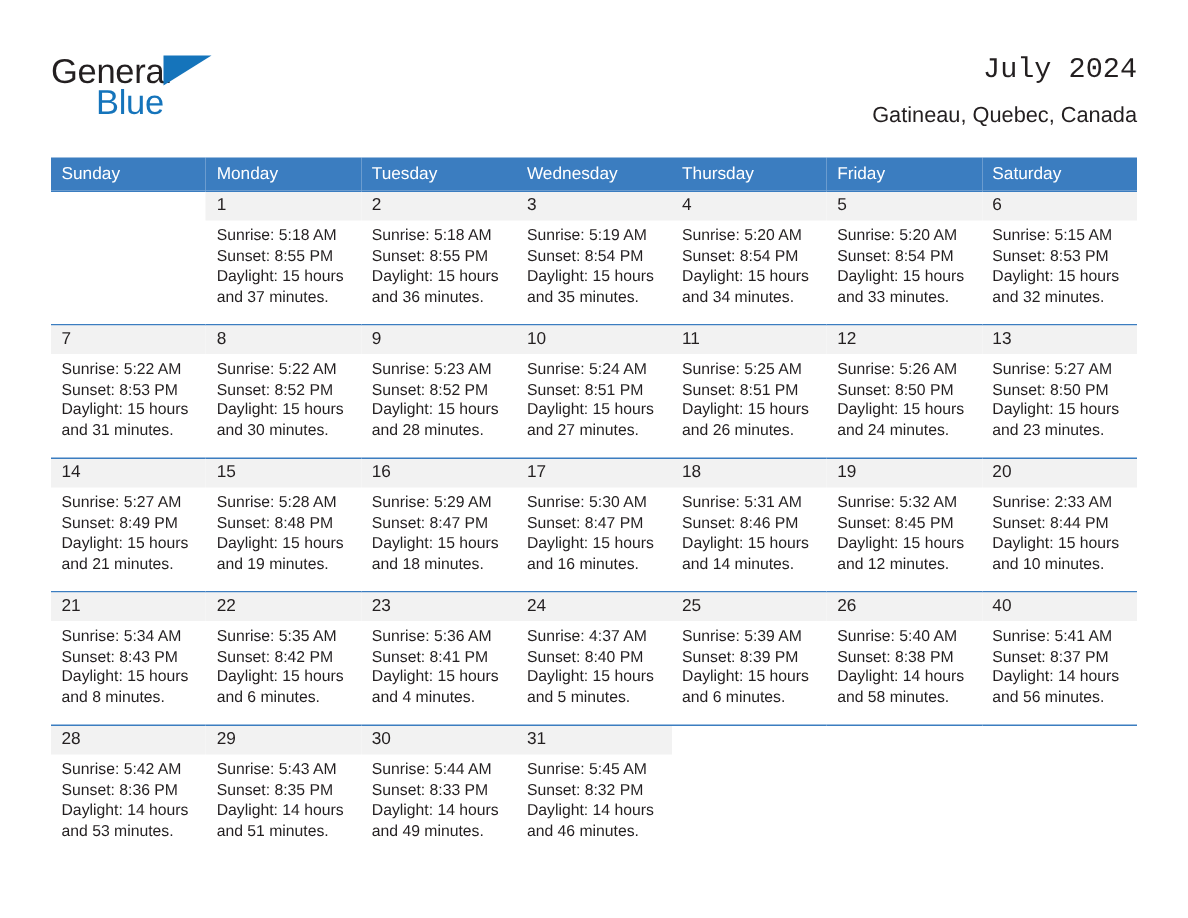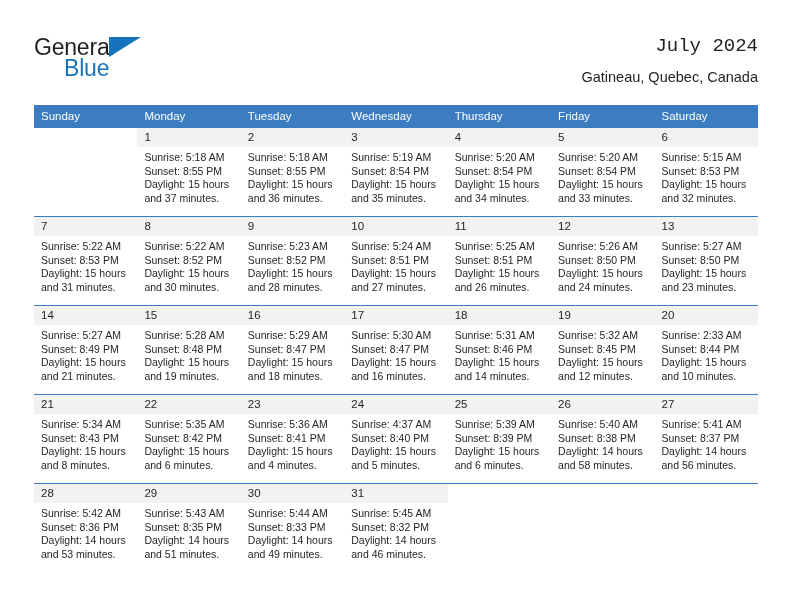--- a/index.html
+++ b/index.html
@@ -468,21 +468,21 @@
               <div class="details">
                 <div>Sunrise: 5:40 AM</div>
                 <div>Sunset: 8:38 PM</div>
                 <div>Daylight: 14 hours</div>
                 <div>and 58 minutes.</div>
               </div>
             </div>
           </td>
           <td>
             <div class="cell-inner">
-              <div class="daynum">27</div>
+              <div class="daynum">40</div>
               <div class="details">
                 <div>Sunrise: 5:41 AM</div>
                 <div>Sunset: 8:37 PM</div>
                 <div>Daylight: 14 hours</div>
                 <div>and 56 minutes.</div>
               </div>
             </div>
           </td>
         </tr>
         <tr>

